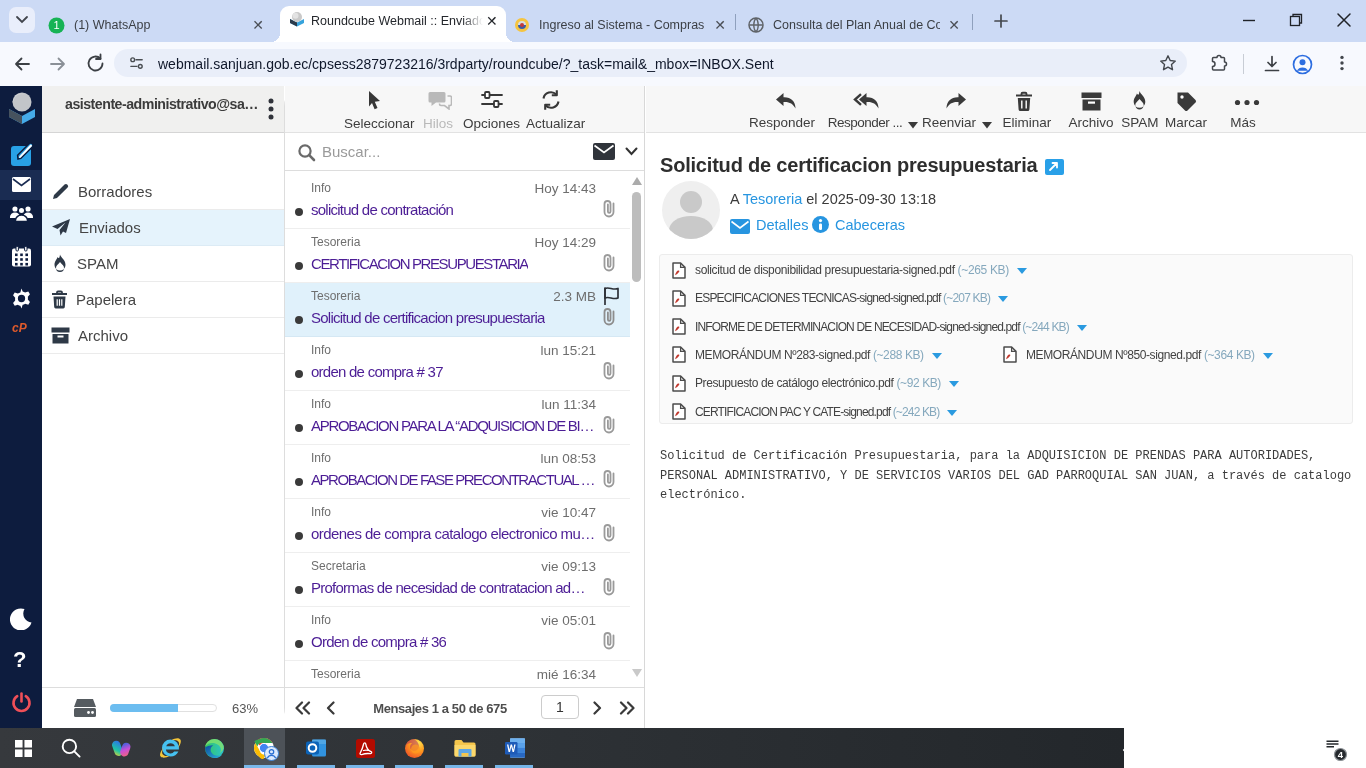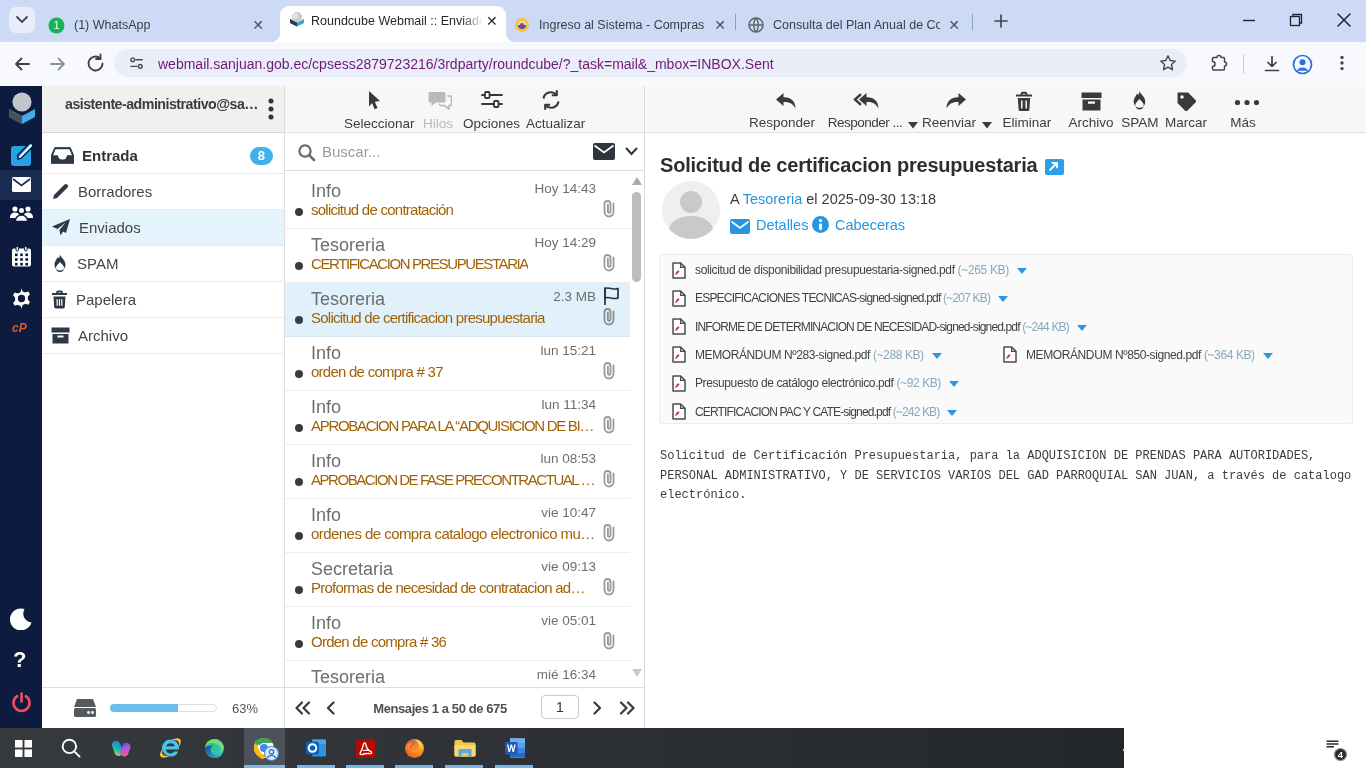--- a/index.html
+++ b/index.html
@@ -16,32 +16,32 @@
 #activetab { position:absolute; left:280px; top:6px; width:226px; height:36px; background:#fff; border-radius:9px 9px 0 0; }
 #activetab::before { content:""; position:absolute; left:-9px; bottom:0; width:9px; height:9px; background:radial-gradient(circle at 0 0, transparent 9px, #fff 9px); }
 #activetab::after { content:""; position:absolute; right:-9px; bottom:0; width:9px; height:9px; background:radial-gradient(circle at 9px 0, transparent 9px, #fff 9px); }
 .tabsep { position:absolute; top:14px; width:1px; height:16px; background:#8fa0bd; }
 #navbar { position:absolute; left:0; top:42px; width:1366px; height:44px; background:#f7f9fe; }
 #urlpill { position:absolute; left:114px; top:7px; width:1073px; height:28px; background:#e9eef9; border-radius:14px; }
 
 
 #app { position:absolute; left:0; top:86px; width:1366px; height:642px; background:#fff; }
 #navrail { position:absolute; left:0; top:0; width:42px; height:642px; background:#0d1c3e; }
-#folders { position:absolute; left:42px; top:0; width:243px; height:642px; background:#fff; border-right:1px solid #ddd; }
+#folders { position:absolute; left:42px; top:0; width:243px; height:642px; background:#fff; border-right:1px solid #ddd;border-radius:20px; }
 #fhead { position:absolute; left:0; top:0; width:242px; height:47px; background:#f0f0ef; border-bottom:1px solid #d5d5d5; }
 .folderrow { position:absolute; left:0; width:242px; height:36px; border-bottom:1px solid #ebebeb; display:flex; align-items:center; font-size:15px; color:#454545; }
 .folderrow svg { margin-left:9px; }
 .folderrow .fname { margin-left:8px; }
 #list { position:absolute; left:285px; top:0; width:360px; height:642px; background:#fff; border-right:1px solid #d8d8d8; }
 #listbar { position:absolute; left:0; top:0; width:359px; height:47px; background:#f7f7f7; border-bottom:1px solid #e2e2e2; }
 #searchrow { position:absolute; left:0; top:47px; width:359px; height:38px; background:#fff; border-bottom:1px solid #ddd; }
 .mrow { position:absolute; left:0; width:345px; height:54px; border-bottom:1px solid #eee; }
-.msender { position:absolute; left:26px; top:6px; font-size:18px; color:#6e6e6e; }
+.msender { position:absolute; left:26px; top:6px; font-size:12px; color:#6e6e6e; }
 .mdate { position:absolute; right:34px; top:6px; font-size:13.5px; color:#6e6e6e; }
-.msubj { position:absolute; left:26px; top:26px; font-size:15px; color:#a16207; white-space:nowrap; overflow:hidden; text-overflow:ellipsis; max-width:285px; letter-spacing:-0.75px; }
+.msubj { position:absolute; left:26px; top:26px; font-size:15px; color:#4c1d95; white-space:nowrap; overflow:hidden; text-overflow:ellipsis; max-width:285px; letter-spacing:-0.75px; }
 .mdot { position:absolute; left:10px; top:33px; width:8px; height:8px; border-radius:50%; background:#3a3a3a; }
 .mclip { position:absolute; right:12px; top:24px; }
 #listfoot { position:absolute; left:0; top:601px; width:359px; height:41px; background:#fff; border-top:1px solid #ddd; }
 #msg { position:absolute; left:646px; top:0; width:720px; height:642px; background:#fff; }
 #msgbar { position:absolute; left:0; top:0; width:720px; height:47px; background:#f7f7f7; border-bottom:1px solid #e2e2e2; display:flex; }
 
 
 .tool { position:absolute; text-align:center; font-size:13.5px; color:#3d3d3d; }
 
 #attachbox { position:absolute; left:13px; top:168px; width:694px; height:170px; background:#fafafa; border:1px solid #ececec; border-radius:3px; }
@@ -133,21 +133,21 @@
         <path d="M17.5 10.5 a7 7 0 1 1 -2.05-4.95" stroke="#3c4045" stroke-width="1.8" fill="none" stroke-linecap="round"></path>
         <path d="M15.5 1.5 V6 H11" fill="none" stroke="#3c4045" stroke-width="1.8" stroke-linecap="round" stroke-linejoin="round"></path>
       </svg>
     <div id="urlpill"></div>
     <svg class="abs" style="left:128px;top:13px" width="17" height="17" viewBox="0 0 18 18">
         <circle cx="5" cy="5" r="2" fill="none" stroke="#494d52" stroke-width="1.5"></circle>
         <path d="M8.5 5 H15" stroke="#494d52" stroke-width="1.5" stroke-linecap="round"></path>
         <circle cx="13" cy="12" r="2" fill="none" stroke="#494d52" stroke-width="1.5"></circle>
         <path d="M3 12 H9.5" stroke="#494d52" stroke-width="1.5" stroke-linecap="round"></path>
       </svg>
-    <div class="abs" style="left:158px;top:14px;font-size:14px;color:#701a75;">webmail.sanjuan.gob.ec/cpsess2879723216/3rdparty/roundcube/?_task=mail&amp;_mbox=INBOX.Sent</div>
+    <div class="abs" style="left:158px;top:14px;font-size:14px;color:#0f172a;">webmail.sanjuan.gob.ec/cpsess2879723216/3rdparty/roundcube/?_task=mail&amp;_mbox=INBOX.Sent</div>
     <svg class="abs" style="left:1159px;top:12px" width="18" height="18" viewBox="0 0 18 18">
         <path d="M9 1.8 L11.2 6.5 L16.3 7.1 L12.5 10.6 L13.5 15.7 L9 13.1 L4.5 15.7 L5.5 10.6 L1.7 7.1 L6.8 6.5 Z" fill="none" stroke="#43474d" stroke-width="1.4" stroke-linejoin="round"></path>
       </svg>
     <svg class="abs" style="left:1209px;top:12px" width="20" height="20" viewBox="0 0 20 20">
         <path d="M8 3.5 a2 2 0 0 1 4 0 h2.5 a1 1 0 0 1 1 1 V8 a2 2 0 0 1 0 4 v3 a1 1 0 0 1 -1 1 H4.5 a1 1 0 0 1 -1 -1 v-2.5 a2.2 2.2 0 0 0 0 -5 V4.5 a1 1 0 0 1 1 -1 Z" fill="none" stroke="#43474d" stroke-width="1.5" stroke-linejoin="round"></path>
       </svg>
     <div class="abs" style="left:1243px;top:12px;width:1px;height:20px;background:#c8cdd5;"></div>
     <svg class="abs" style="left:1262px;top:12px" width="20" height="20" viewBox="0 0 20 20">
         <path d="M10 2.5 V12 M6 8.5 L10 12.5 L14 8.5" stroke="#3c4045" stroke-width="1.7" fill="none" stroke-linecap="round" stroke-linejoin="round"></path>
         <path d="M3.5 16.5 H16.5" stroke="#3c4045" stroke-width="1.7" stroke-linecap="round"></path>
@@ -236,30 +236,20 @@
     <div id="folders">
       <div id="fhead">
         <div style="position:absolute;left:23px;top:10px;width:200px;font-size:14.2px;font-weight:bold;color:#3c3c3c;white-space:nowrap;letter-spacing:-0.5px;">asistente-administrativo@sa…</div>
         <svg style="position:absolute;left:222px;top:10px" width="14" height="26" viewBox="0 0 14 26">
             <g fill="#30333a">
               <circle cx="7" cy="5" r="2.5"></circle>
               <circle cx="7" cy="13" r="2.5"></circle>
               <circle cx="7" cy="21" r="2.5"></circle>
             </g>
           </svg>
-      </div>
-      <div class="folderrow" style="top:52px;font-weight:bold;color:#333;">
-        <svg width="23" height="17" viewBox="0 0 23 17">
-            <path d="M4 1 H19 L22.5 9 V16 H0.5 V9 Z M2.5 9.5 H7 a4.5 3.5 0 0 0 9 0 H20.5" fill="#2e3947" stroke="#2e3947" stroke-width="1" fill-rule="evenodd"></path>
-            <path d="M2 9.8 H7.5 a4 3.4 0 0 0 8 0 H21 V15 H2 Z" fill="#2e3947"></path>
-            <path d="M4.5 2.2 H18.5 L21 8.3 H16 a4.5 3.8 0 0 1 -9 0 H2 Z" fill="#fff"></path>
-            <path d="M4 1 H19 L22.5 9 V16 H0.5 V9 Z" fill="none" stroke="#2e3947" stroke-width="1.6"></path>
-          </svg>
-        <span class="fname">Entrada</span>
-        <span style="position:absolute;right:11px;top:9px;background:#41b1ea;color:#fff;font-size:13px;font-weight:bold;border-radius:9px;padding:1px 8px;line-height:16px;">8</span>
       </div>
       <div class="folderrow" style="top:124px;background:#e5f3fc;border-bottom:1px solid #dcebf5;">
         <svg width="20" height="19" viewBox="0 0 20 19">
             <path d="M19 1 L1 8.5 L6.5 11 L14.5 4.5 L8.5 12 L9.5 17.5 L12 13.5 L15 15 Z" fill="#2e3947"></path>
           </svg>
         <span class="fname">Enviados</span>
       </div>
       <div class="folderrow" style="top:88px;">
         <svg width="19" height="19" viewBox="0 0 19 19">
             <path d="M2 17 L3 13 L13.5 2.5 a2.2 2.2 0 0 1 3.1 3.1 L6 16 Z" fill="#2e3947"></path>

